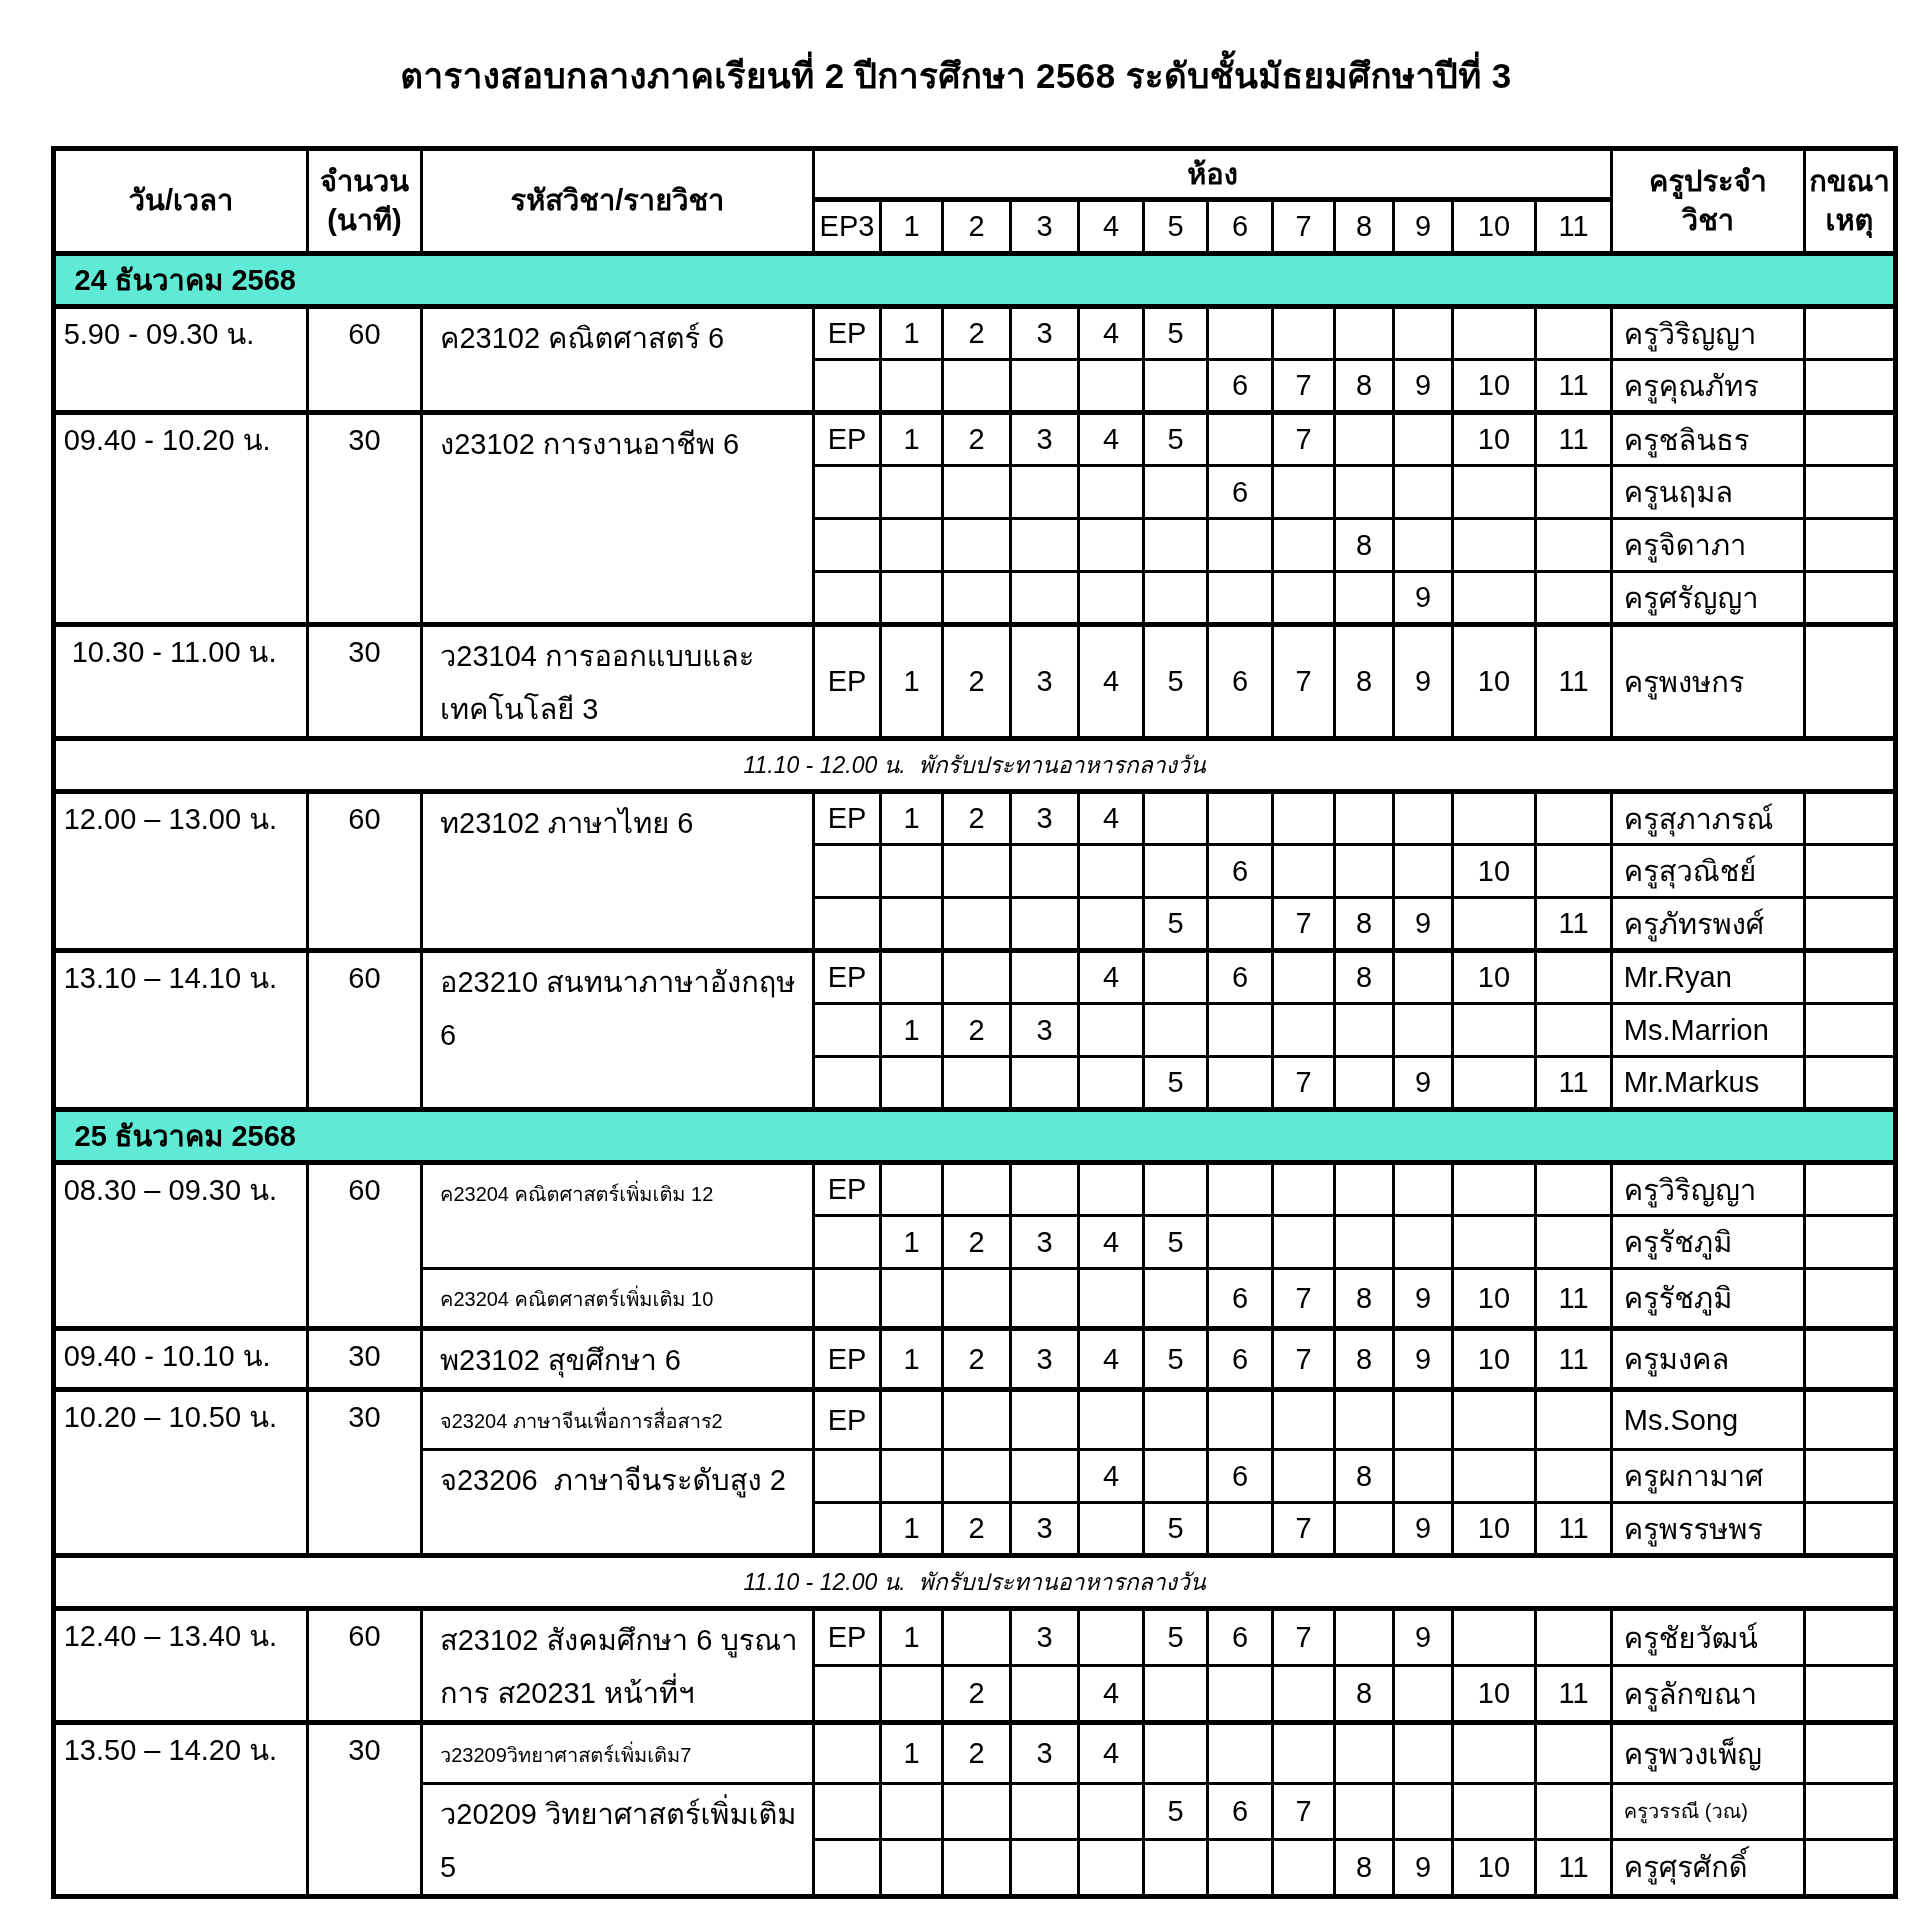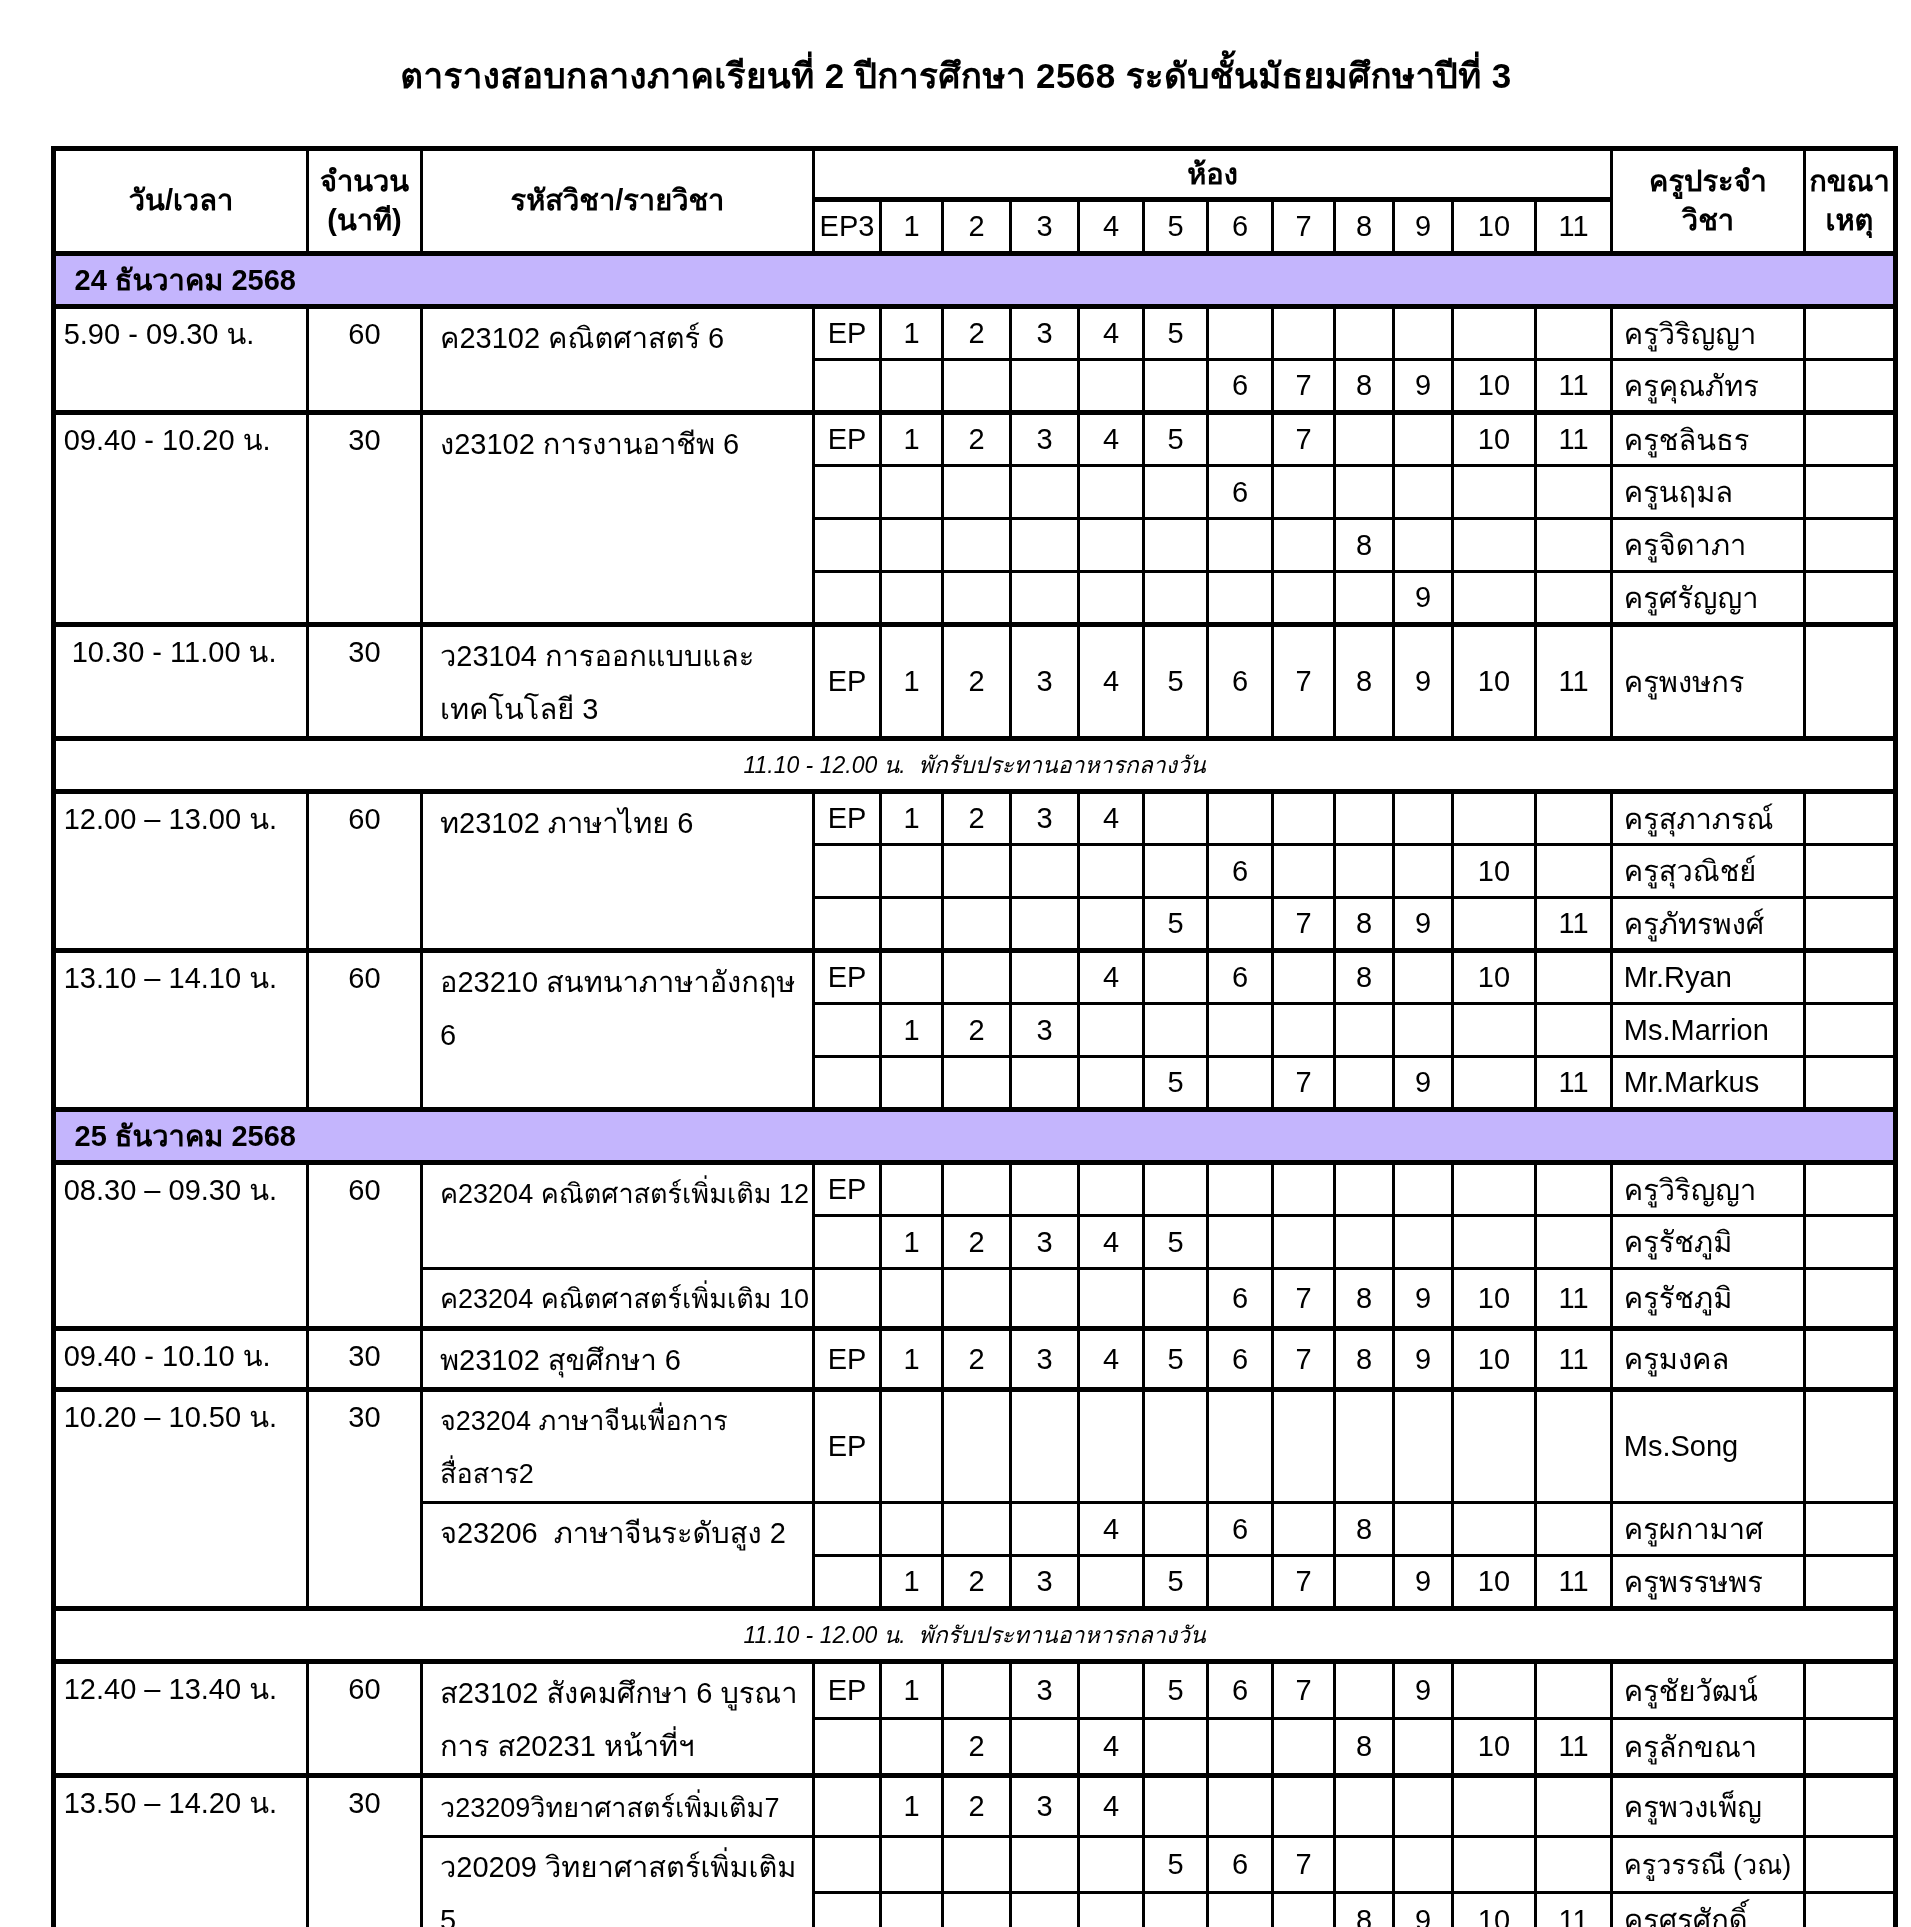--- a/index.html
+++ b/index.html
@@ -25,39 +25,39 @@
   tr.h1 { height:49px; }
   tr.h2 { height:54px; }
   th.side { font-weight:bold; text-align:center; line-height:1.35; }
   th.roomgrp { font-weight:bold; text-align:center; }
   tr.h2 th { border-top:5.4px solid #000; text-align:center; font-weight:normal; }
   
   tr.r { height:53px; }
   tr.tall { height:101px; }
   tr.bt > td, tr.bt > th { border-top:5.4px solid #000; }
   td.secdate {
-    background:#c4b5fd; font-weight:bold; text-align:left; padding-left:18.5px;
+    background:#5eead4; font-weight:bold; text-align:left; padding-left:18.5px;
   }
   td.lunch {
     font-style:italic; text-align:center; white-space:pre; font-size:23px;
   }
   td.time {
     text-align:left; padding-left:7.7px; vertical-align:top; padding-top:7.7px;
     line-height:35px; white-space:pre;
   }
   td.mins {
     text-align:center; vertical-align:top; padding-top:7.7px; line-height:35px;
   }
   td.subj {
     text-align:left; padding-left:17px; vertical-align:top; padding-top:3.1px;
     line-height:53px; white-space:pre-wrap;
   }
   td.room { text-align:center; }
   td.teacher { text-align:left; padding-left:10.8px; }
-  .small { font-size:27px; }
+  .small { font-size:20px; }
   td.note { }
 </style>
 </head>
 <body>
 
 <div class="title">ตารางสอบกลางภาคเรียนที่ 2 ปีการศึกษา 2568 ระดับชั้นมัธยมศึกษาปีที่ 3</div>
 
 <table class="sched">
 <colgroup>
   <col style="width:254px">

